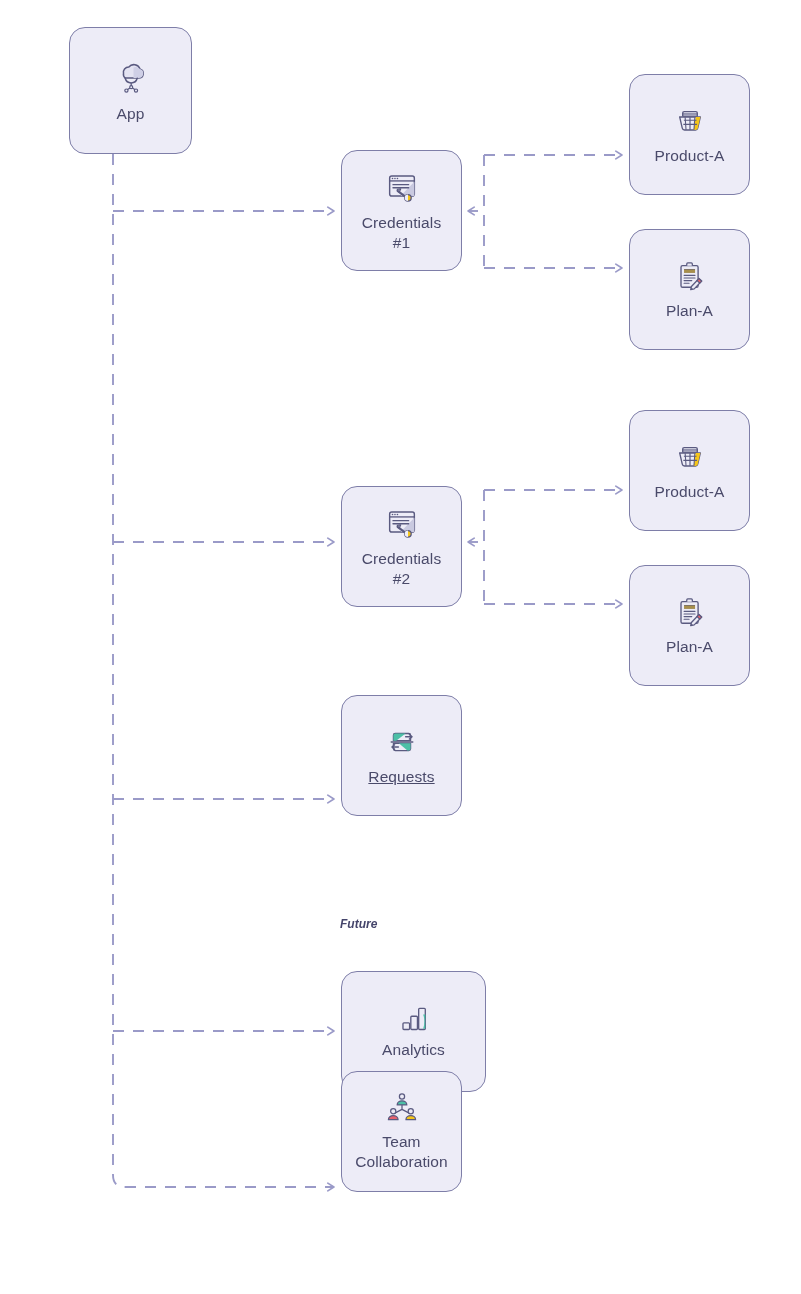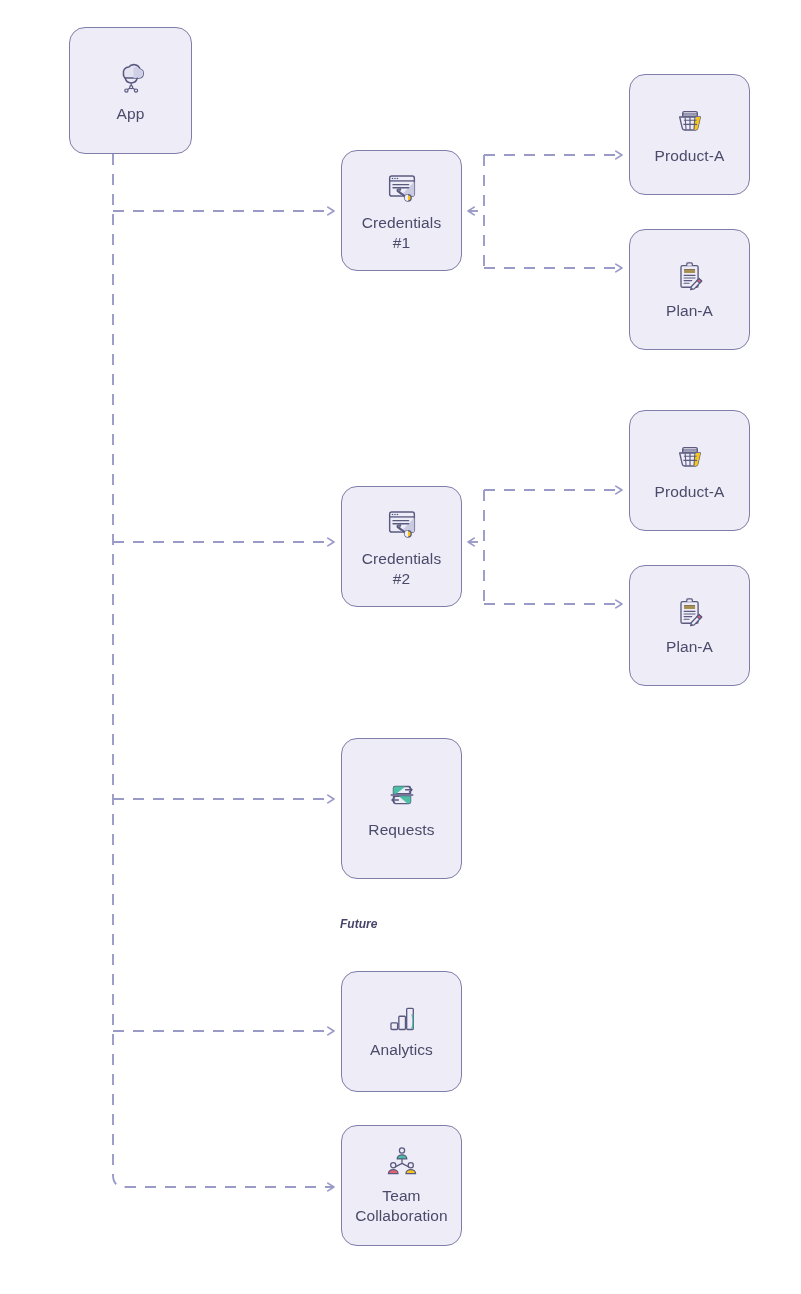--- a/index.html
+++ b/index.html
@@ -211,48 +211,48 @@
         <path d="M13.4,13.2 L25.6,13.2 M13.4,15.6 L25.6,15.6" stroke="#5a5a80" stroke-width="1.2"></path>
         <path d="M13.4,19.3 L25.6,19.3 M13.4,22.2 L25.6,22.2 M13.4,25.1 L22.0,25.1 M13.4,28.0 L19.0,28.0" stroke="#5a5a80" stroke-width="1.2" stroke-linecap="round"></path>
         <path d="M21.6,31.6 L30.0,22.8 L33.0,25.6 L24.7,34.3 L20.8,35.2 z" fill="#edecf7" stroke="#5a5a80" stroke-width="1.4" stroke-linejoin="round"></path>
         <path d="M29.9,22.9 L32.9,25.7 L30.8,27.9 L27.8,25.0 z" fill="#e8616d" stroke="#5a5a80" stroke-width="1.3"></path>
         <path d="M20.8,35.2 L22.5,33.6" stroke="#5a5a80" stroke-width="1.2"></path>
       </svg>
     </span>
     <span class="lbl">Plan-A</span>
   </div>
 
-  <div class="node" style="left:341px; top:738px; width:121px; height:141px;">
+  <div class="node" style="left:341px; top:695px; width:121px; height:121px;text-decoration:underline;">
     <span class="ico">
       <svg width="36" height="36" viewBox="0 0 40 40">
         <path d="M12.5,10.5 L27.5,10.5 a2,2 0 0 1 2,2 L29.5,18.5 L10.5,18.5 L10.5,12.5 a2,2 0 0 1 2,-2 z" fill="#edecf7" stroke="#5a5a80" stroke-width="1.5" stroke-linejoin="round"></path>
         <path d="M12.5,10.5 L24.0,10.5 L13.5,18.5 L10.5,18.5 L10.5,12.5 a2,2 0 0 1 2,-2 z" fill="#4cbfa6"></path>
         <path d="M10.5,21.5 L29.5,21.5 L29.5,27.5 a2,2 0 0 1 -2,2 L12.5,29.5 a2,2 0 0 1 -2,-2 z" fill="#edecf7" stroke="#5a5a80" stroke-width="1.5" stroke-linejoin="round"></path>
         <path d="M16.5,21.5 L29.5,21.5 L29.5,27.5 a2,2 0 0 1 -2,2 L26.0,29.5 z" fill="#4cbfa6"></path>
         <path d="M8.0,20.0 L32.0,20.0" stroke="#5a5a80" stroke-width="1.6" stroke-linecap="round"></path>
         <path d="M24.0,14.2 L31.0,14.2 M28.2,11.6 L31.2,14.2 L28.2,16.8" fill="none" stroke="#5a5a80" stroke-width="1.5" stroke-linecap="round" stroke-linejoin="round"></path>
         <path d="M16.0,25.6 L9.0,25.6 M11.8,23.0 L8.8,25.6 L11.8,28.2" fill="none" stroke="#5a5a80" stroke-width="1.5" stroke-linecap="round" stroke-linejoin="round"></path>
       </svg>
     </span>
     <span class="lbl">Requests</span>
   </div>
 
-  <div class="node" style="left:341px; top:971px; width:121px; height:121px;">
+  <div class="node" style="left:341px; top:971px; width:145px; height:121px;">
     <span class="ico">
       <svg width="36" height="30" viewBox="0 0 40 34">
         <rect x="7.5" y="22.5" width="7.5" height="7.5" rx="1.1" fill="#edecf7" stroke="#5a5a80" stroke-width="1.5"></rect>
         <rect x="16.4" y="15.0" width="7.5" height="15.0" rx="1.1" fill="#edecf7" stroke="#5a5a80" stroke-width="1.5"></rect>
         <rect x="25.3" y="6.0" width="7.5" height="24.0" rx="1.1" fill="#edecf7" stroke="#5a5a80" stroke-width="1.5"></rect>
         <path d="M30.4,13.0 a7,14 0 0 1 0,16.2 L31.7,29.2 a1.1,1.1 0 0 0 1.1,-1.1 L32.8,13.0 z" fill="#4cbfa6"></path>
       </svg>
     </span>
     <span class="lbl">Analytics</span>
   </div>
 
-  <div class="node" style="left:341px; top:1125px; width:121px; height:121px;">
+  <div class="node" style="left:341px; top:1071px; width:121px; height:121px;">
     <span class="ico">
       <svg width="36" height="34" viewBox="0 0 40 38">
         <path d="M20,16.0 L20,20.5 M20,20.5 L12.5,24.5 M20,20.5 L27.5,24.5" fill="none" stroke="#5a5a80" stroke-width="1.4" stroke-linecap="round"></path>
         <circle cx="20" cy="6.2" r="2.9" fill="#edecf7" stroke="#5a5a80" stroke-width="1.4"></circle>
         <path d="M14.6,15.6 a5.4,4.6 0 0 1 10.8,0 z" fill="#4cbfa6" stroke="#5a5a80" stroke-width="1.4" stroke-linejoin="round"></path>
         <circle cx="10.2" cy="22.6" r="2.9" fill="#edecf7" stroke="#5a5a80" stroke-width="1.4"></circle>
         <path d="M4.8,32.0 a5.4,4.6 0 0 1 10.8,0 z" fill="#e8616d" stroke="#5a5a80" stroke-width="1.4" stroke-linejoin="round"></path>
         <circle cx="29.8" cy="22.6" r="2.9" fill="#edecf7" stroke="#5a5a80" stroke-width="1.4"></circle>
         <path d="M24.4,32.0 a5.4,4.6 0 0 1 10.8,0 z" fill="#f5c518" stroke="#5a5a80" stroke-width="1.4" stroke-linejoin="round"></path>
       </svg>

